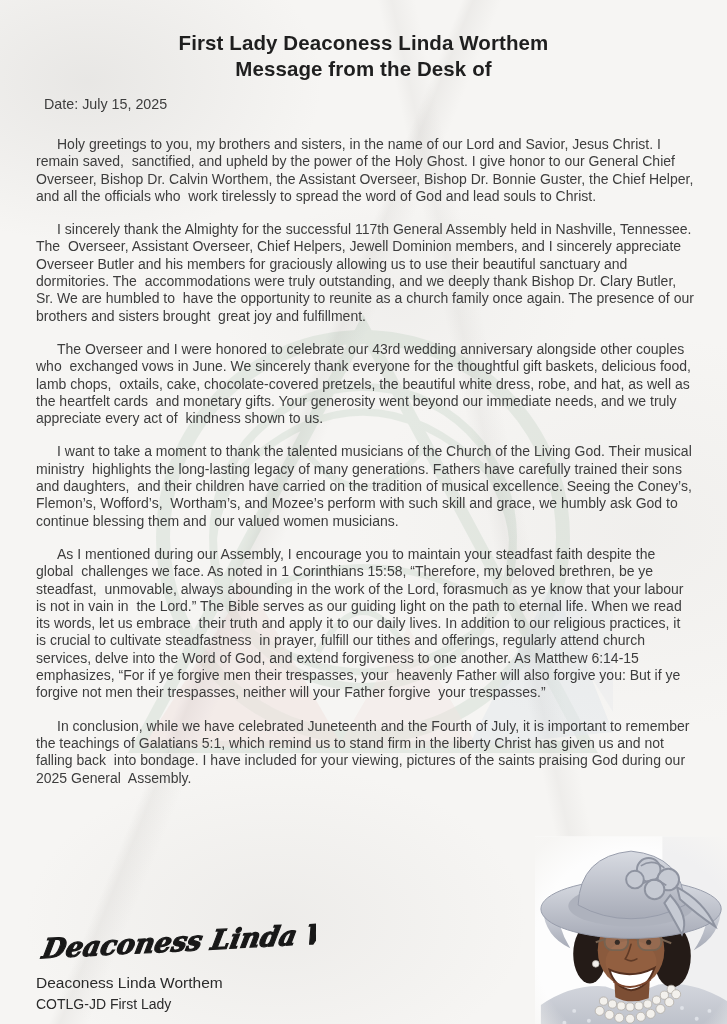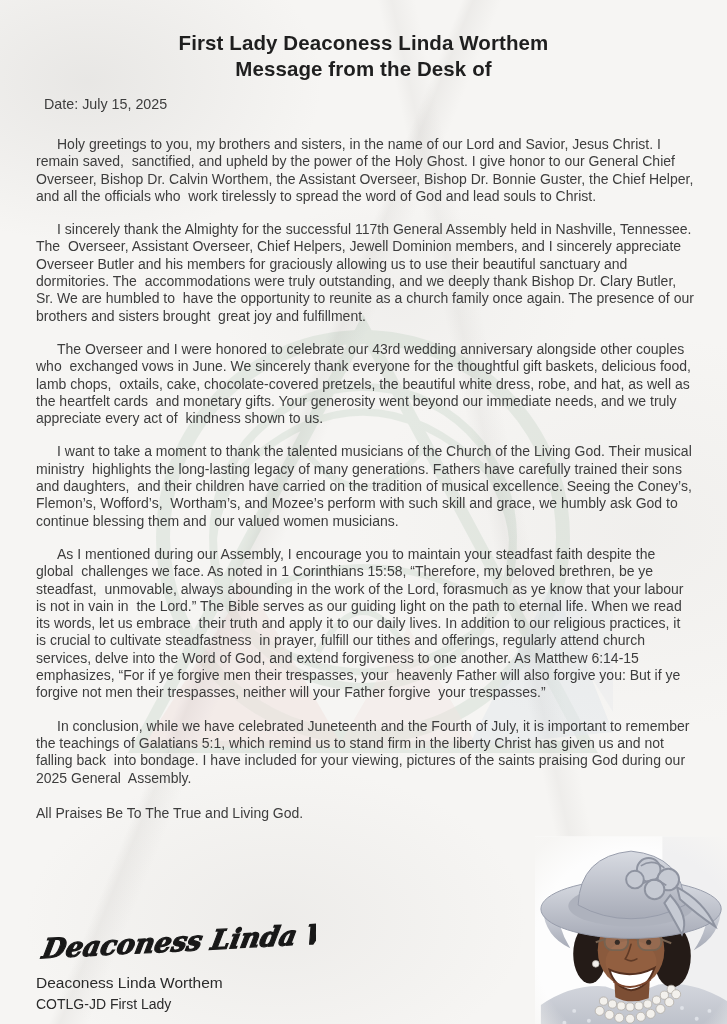--- a/index.html
+++ b/index.html
@@ -79,21 +79,20 @@
 
   <div class="dateline">Date: July 15, 2025</div>
 
   <div class="bodytext">
     <p>Holy greetings to you, my brothers and sisters, in the name of our Lord and Savior, Jesus Christ. I remain saved,  sanctified, and upheld by the power of the Holy Ghost. I give honor to our General Chief Overseer, Bishop Dr. Calvin Worthem, the Assistant Overseer, Bishop Dr. Bonnie Guster, the Chief Helper, and all the officials who  work tirelessly to spread the word of God and lead souls to Christ.</p>
     <p>I sincerely thank the Almighty for the successful 117th General Assembly held in Nashville, Tennessee. The  Overseer, Assistant Overseer, Chief Helpers, Jewell Dominion members, and I sincerely appreciate Overseer Butler and his members for graciously allowing us to use their beautiful sanctuary and dormitories. The  accommodations were truly outstanding, and we deeply thank Bishop Dr. Clary Butler, Sr. We are humbled to  have the opportunity to reunite as a church family once again. The presence of our brothers and sisters brought  great joy and fulfillment.</p>
     <p>The Overseer and I were honored to celebrate our 43rd wedding anniversary alongside other couples who  exchanged vows in June. We sincerely thank everyone for the thoughtful gift baskets, delicious food, lamb chops,  oxtails, cake, chocolate-covered pretzels, the beautiful white dress, robe, and hat, as well as the heartfelt cards  and monetary gifts. Your generosity went beyond our immediate needs, and we truly appreciate every act of  kindness shown to us.</p>
     <p>I want to take a moment to thank the talented musicians of the Church of the Living God. Their musical ministry  highlights the long-lasting legacy of many generations. Fathers have carefully trained their sons and daughters,  and their children have carried on the tradition of musical excellence. Seeing the Coney’s, Flemon’s, Wofford’s,  Wortham’s, and Mozee’s perform with such skill and grace, we humbly ask God to continue blessing them and  our valued women musicians.</p>
     <p>As I mentioned during our Assembly, I encourage you to maintain your steadfast faith despite the global  challenges we face. As noted in 1 Corinthians 15:58, “Therefore, my beloved brethren, be ye steadfast,  unmovable, always abounding in the work of the Lord, forasmuch as ye know that your labour is not in vain in  the Lord.” The Bible serves as our guiding light on the path to eternal life. When we read its words, let us embrace  their truth and apply it to our daily lives. In addition to our religious practices, it is crucial to cultivate steadfastness  in prayer, fulfill our tithes and offerings, regularly attend church services, delve into the Word of God, and extend forgiveness to one another. As Matthew 6:14-15 emphasizes, “For if ye forgive men their trespasses, your  heavenly Father will also forgive you: But if ye forgive not men their trespasses, neither will your Father forgive  your trespasses.”</p>
     <p>In conclusion, while we have celebrated Juneteenth and the Fourth of July, it is important to remember the teachings of Galatians 5:1, which remind us to stand firm in the liberty Christ has given us and not falling back  into bondage. I have included for your viewing, pictures of the saints praising God during our 2025 General  Assembly.</p>
-    <p class="closing">All Praises Be To The True and Living God.</p>
   </div>
 
   <div class="sigblock">
     <svg class="sig-script" width="280" height="50" viewBox="0 0 280 50">
       <text x="14" y="36" font-family="DejaVu Serif, serif" font-style="italic" font-weight="bold" font-size="27" fill="#181818" stroke="#181818" stroke-width="1.2" transform="rotate(-3 10 36) skewX(-14)">Deaconess Linda Worthem</text>
     </svg>
     <div class="sig-name">Deaconess Linda Worthem</div>
     <div class="sig-title">COTLG-JD First Lady</div>
   </div>
 

